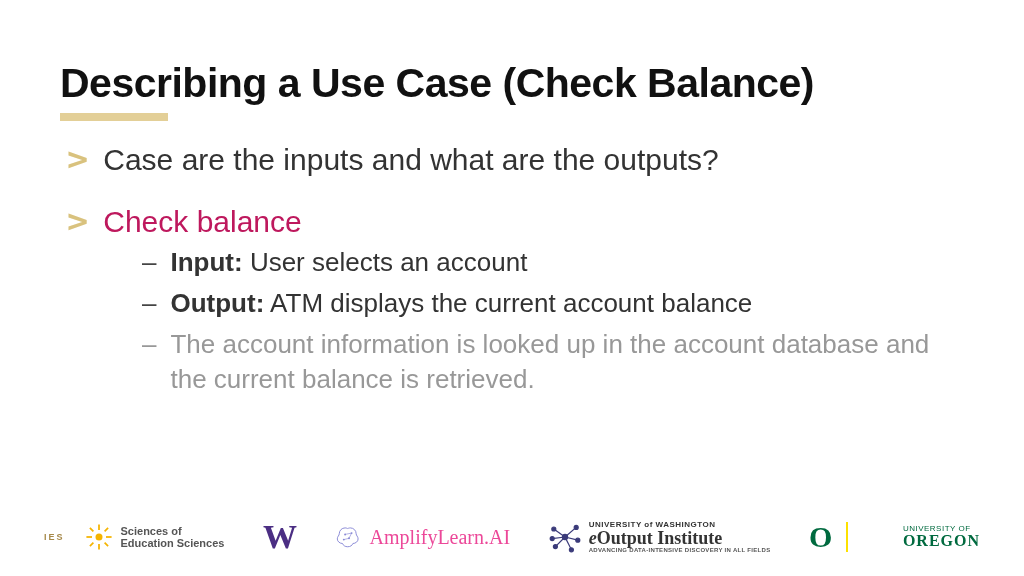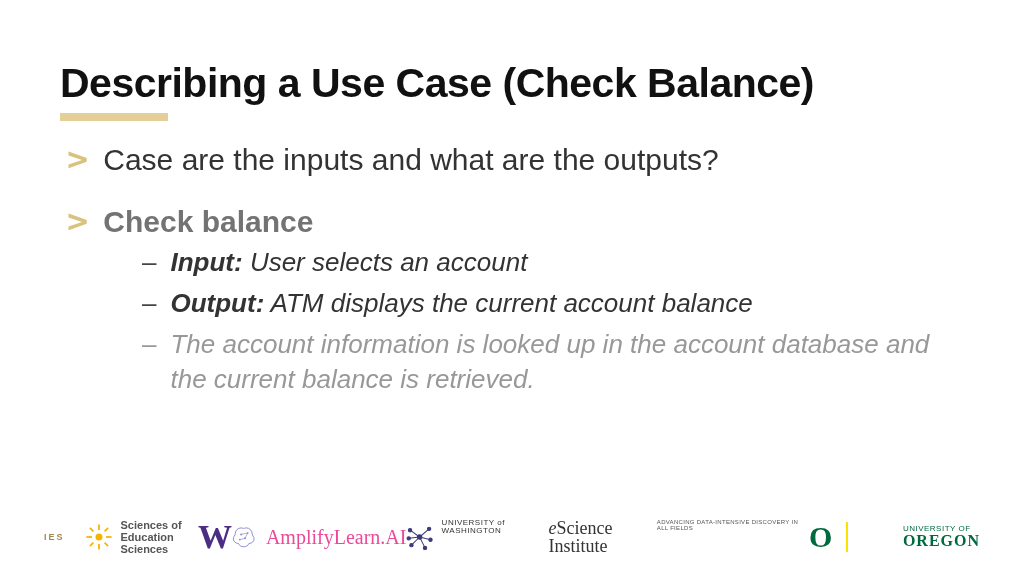--- a/index.html
+++ b/index.html
@@ -16,42 +16,42 @@
   .underline {
     width: 108px; height: 8px; background: #e3cf97; margin-bottom: 22px;
   }
   .body { padding-left: 8px; }
   .bullet-1 { display: flex; align-items: flex-start; margin-bottom: 28px; }
   .chevron {
     color: #d9c27e; font-weight: 700; font-size: 32px; line-height: 1; margin-right: 16px;
     font-family: Consolas, monospace; transform: scaleX(1.1);
   }
   .b1-text { font-size: 30px; color: #333; font-weight: 400; }
-  .b1-text.bold { font-weight: 700; color: #737373; }
+  .b1-text.bold { font-weight: 400; color: #be185d; }
   .sublist { margin-left: 74px; margin-top: 6px; }
   .sub { display: flex; align-items: flex-start; margin-bottom: 6px; }
   .dash { color: #444; font-size: 26px; margin-right: 14px; line-height: 1.35; }
-  .sub-text { font-size: 26px; color: #333; line-height: 1.35; max-width: 760px; font-style: italic; }
+  .sub-text { font-size: 26px; color: #333; line-height: 1.35; max-width: 760px; }
   .sub-text .lbl { font-weight: 700; }
   .sub.muted .sub-text, .sub.muted .dash { color: #989898; }
   .footer {
     position: absolute; left: 0; right: 0; bottom: 20px;
     display: flex; align-items: center; justify-content: space-between;
     padding: 0 44px;
   }
   .logo { display: flex; align-items: center; gap: 8px; }
   .ies-mark { display: flex; align-items: center; gap: 20px; }
   .ies-text { font-size: 9px; font-weight: 800; letter-spacing: 2px; color: #a6894a; }
   .sun { width: 28px; height: 28px; }
   .ies-label { font-size: 11px; line-height: 1.1; color: #555; font-weight: 600; }
   .w-mark { font-family: Georgia, serif; font-size: 34px; font-weight: 700; color: #4b2e83; }
   .amp-brain { width: 26px; height: 24px; }
   .amp-text { font-size: 20px; color: #ec4899; font-family: Georgia, serif; }
   .esci-net { width: 32px; height: 32px; }
-  .esci-block { display: flex; flex-direction: row; line-height: 1; }
+  .esci-block { display: flex; flex-direction: column; line-height: 1; font-weight: bold; }
   .esci-top { font-size: 8px; letter-spacing: 0.5px; color: #333; }
   .esci-main { font-size: 18px; color: #333; font-family: Georgia, serif; }
   .esci-main .e { font-style: italic; }
   .esci-sub { font-size: 6px; letter-spacing: 0.3px; color: #555; }
   .uo-o { font-family: Georgia, serif; font-size: 30px; font-weight: 700; color: #006a3f; }
   .uo-bar { width: 1.5px; height: 30px; background: #fde100; margin: 0 6px; }
   .uo-block { display: flex; flex-direction: column; line-height: 1; margin-left: 41px; }
   .uo-top { font-size: 8px; letter-spacing: 0.5px; color: #006a3f; }
   .uo-main { font-size: 16px; font-weight: 600; color: #006a3f; font-family: Georgia, serif; letter-spacing: 1px; }
 </style>
@@ -149,21 +149,21 @@
           <line x1="20" y1="20" x2="28" y2="36"></line>
             <circle cx="28" cy="36" r="2.5"></circle>
           <line x1="20" y1="20" x2="8" y2="32"></line>
             <circle cx="8" cy="32" r="2.5"></circle>
           <line x1="20" y1="20" x2="4" y2="22"></line>
             <circle cx="4" cy="22" r="2.5"></circle>
         </g>
       </svg>
       <div class="esci-block">
         <span class="esci-top">UNIVERSITY of WASHINGTON</span>
-        <span class="esci-main"><span class="e">e</span><span>Science Institute</span></span>
+        <span class="esci-main"><span class="e">e</span><span>Output Institute</span></span>
         <span class="esci-sub">ADVANCING DATA-INTENSIVE DISCOVERY IN ALL FIELDS</span>
       </div>
     </div>
 
     <div class="logo">
       <span class="uo-o">O</span>
       <div class="uo-bar"></div>
       <div class="uo-block">
         <span class="uo-top">UNIVERSITY OF</span>
         <span class="uo-main">OREGON</span>

